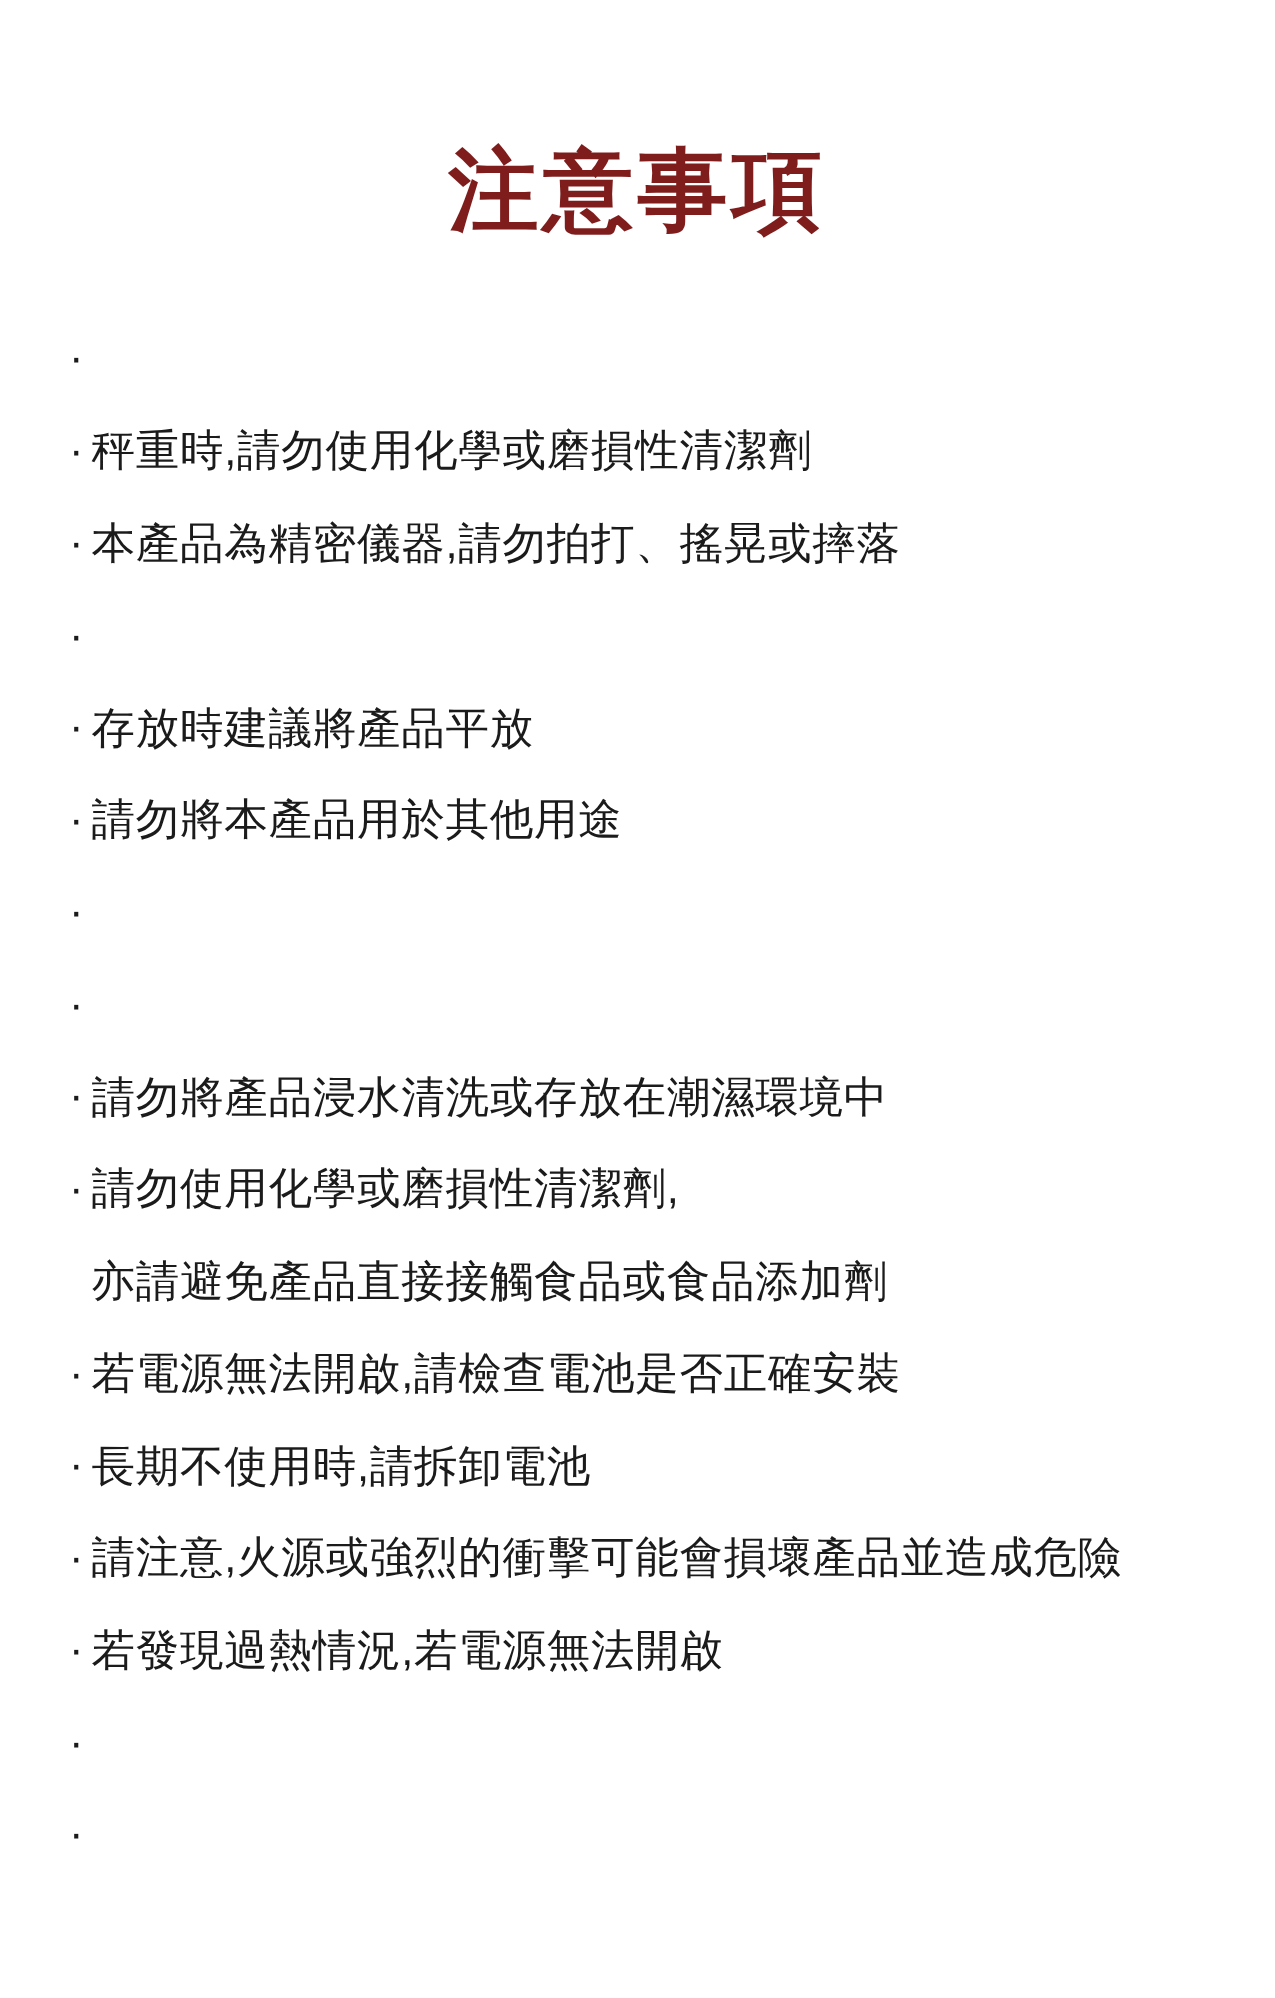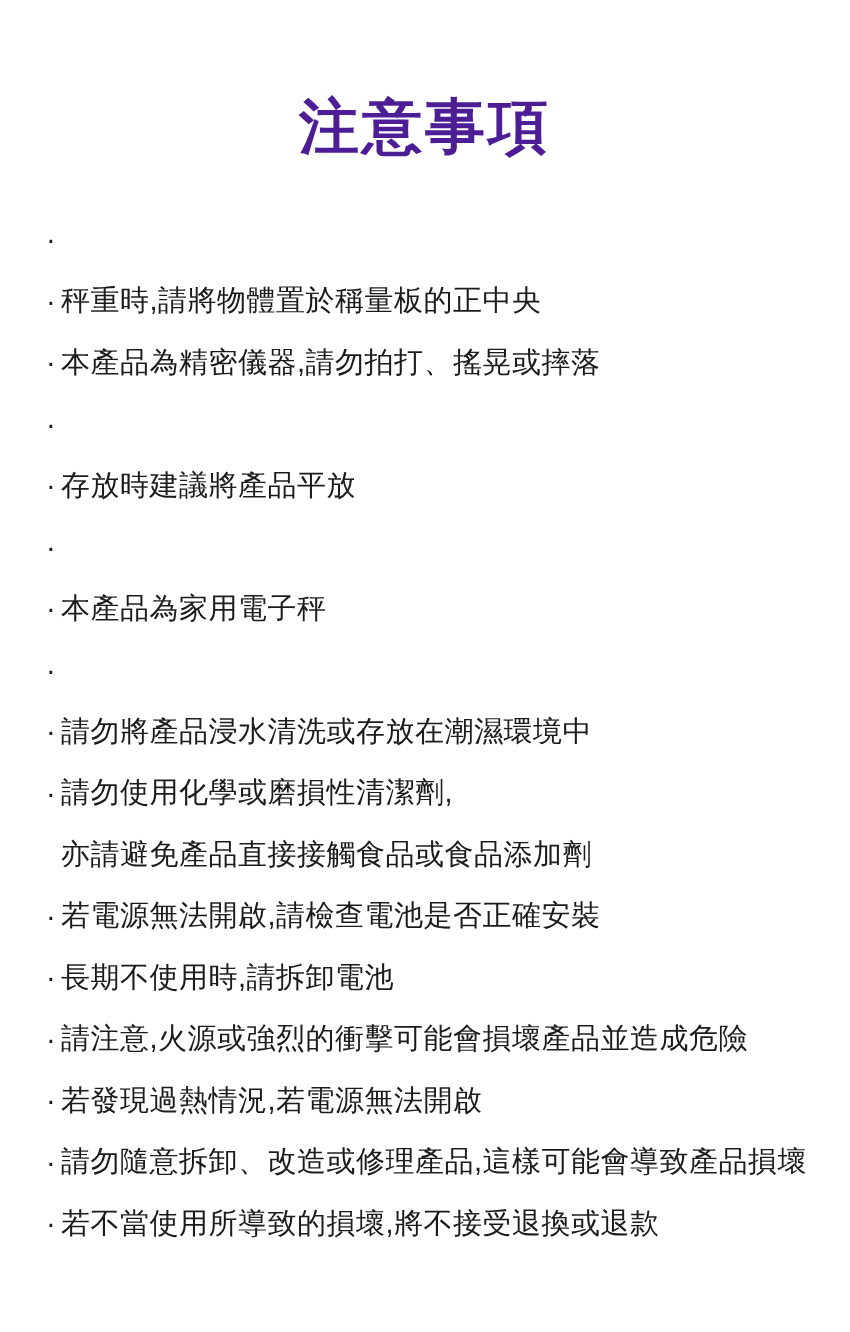--- a/index.html
+++ b/index.html
@@ -19,21 +19,21 @@
     height: 1332px;
     background: #ffffff;
     box-sizing: border-box;
   }
   .doc-title {
     margin: 92px 0 0 0;
     text-align: center;
     font-size: 60px;
     line-height: 1.15;
     font-weight: 700;
-    color: #4c1d95;
+    color: #7f1d1d;
     letter-spacing: 3px;
   }
   .notice-list {
     margin: 48px 30px 0 46px;
     font-size: 29px;
     color: #1b1b1b;
   }
   .notice-row {
     display: flex;
     align-items: center;
@@ -60,44 +60,44 @@
   <h1 class="doc-title">注意事項</h1>
 
   <div class="notice-list">
 
     <div class="notice-row">
       <span class="bullet">·</span>
     </div>
 
     <div class="notice-row">
       <span class="bullet">·</span>
-      <span class="item-text">秤重時,請將物體置於稱量板的正中央</span>
+      <span class="item-text">秤重時,請勿使用化學或磨損性清潔劑</span>
     </div>
 
     <div class="notice-row">
       <span class="bullet">·</span>
       <span class="item-text">本產品為精密儀器,請勿拍打、搖晃或摔落</span>
     </div>
 
     <div class="notice-row">
       <span class="bullet">·</span>
     </div>
 
     <div class="notice-row">
       <span class="bullet">·</span>
       <span class="item-text">存放時建議將產品平放</span>
     </div>
 
     <div class="notice-row">
       <span class="bullet">·</span>
+      <span class="item-text">請勿將本產品用於其他用途</span>
     </div>
 
     <div class="notice-row">
       <span class="bullet">·</span>
-      <span class="item-text">本產品為家用電子秤</span>
     </div>
 
     <div class="notice-row">
       <span class="bullet">·</span>
     </div>
 
     <div class="notice-row">
       <span class="bullet">·</span>
       <span class="item-text">請勿將產品浸水清洗或存放在潮濕環境中</span>
     </div>
@@ -127,22 +127,20 @@
       <span class="item-text">請注意,火源或強烈的衝擊可能會損壞產品並造成危險</span>
     </div>
 
     <div class="notice-row">
       <span class="bullet">·</span>
       <span class="item-text">若發現過熱情況,若電源無法開啟</span>
     </div>
 
     <div class="notice-row">
       <span class="bullet">·</span>
-      <span class="item-text">請勿隨意拆卸、改造或修理產品,這樣可能會導致產品損壞</span>
     </div>
 
     <div class="notice-row">
       <span class="bullet">·</span>
-      <span class="item-text">若不當使用所導致的損壞,將不接受退換或退款</span>
     </div>
 
   </div>
 </div>
 
 </body></html>

